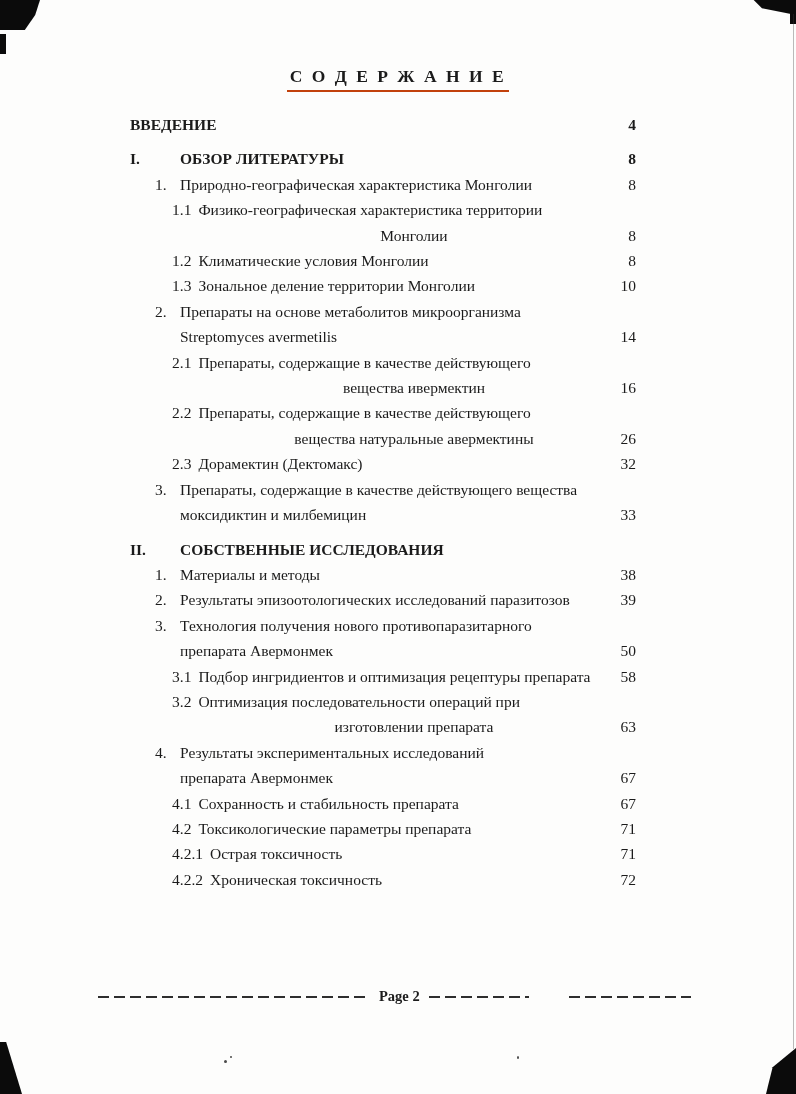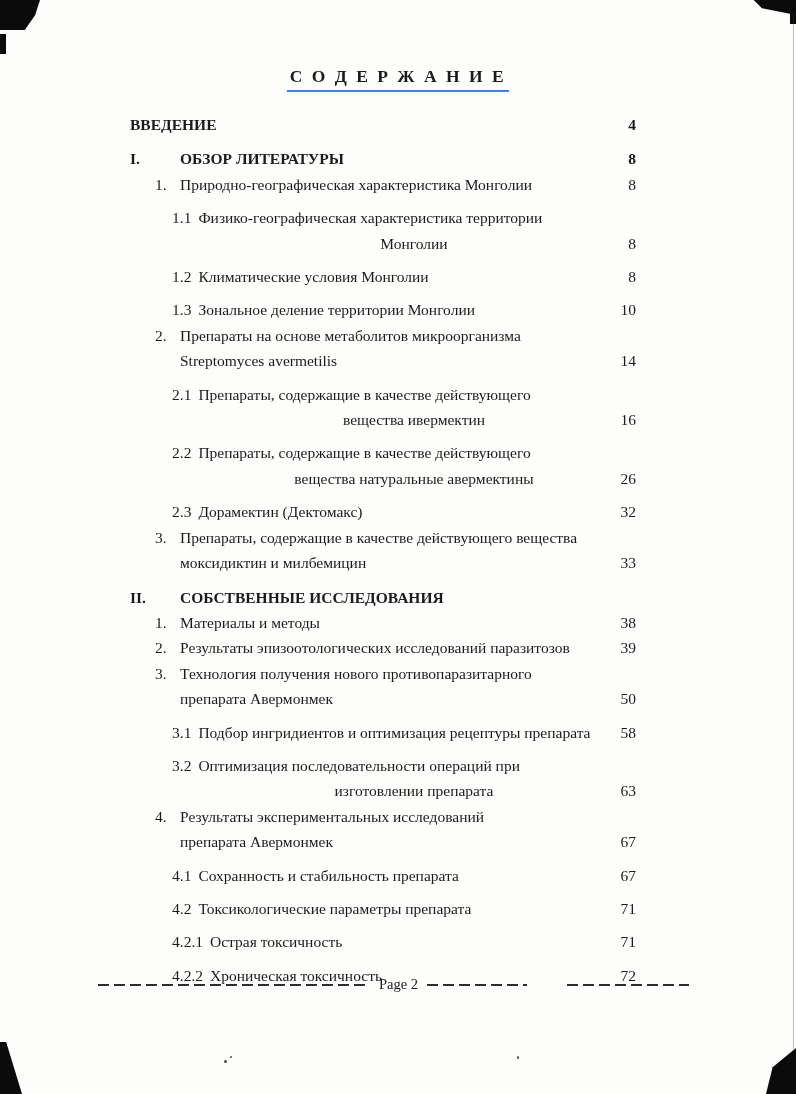--- a/index.html
+++ b/index.html
@@ -12,37 +12,37 @@
     font-family:"Liberation Serif", serif;
     color:#1b1b1b;
   }
 
   
   .title-wrap { position:absolute; top:66px; left:0; width:100%; text-align:center; }
   .doc-title {
     display:inline-block;
     font-size:17.5px; font-weight:bold;
     letter-spacing:2.5px;
-    border-bottom:2px solid #3b82f6;
+    border-bottom:2px solid #c2410c;
     padding:0 3px 3px 3px;
     white-space:nowrap;
   }
 
   
   .toc {
     position:absolute; top:112px; left:130px; width:506px;
     font-size:15.5px; line-height:25.4px;
   }
   .row { position:relative; white-space:nowrap; }
   .row .num { display:inline-block; }
   .lvlh { font-weight:bold; }
   .lvlh .num { width:50px; }
   .lvl1 { padding-left:25px; }
   .lvl1 .num { width:25px; }
-  .lvl2 { padding-left:42px;margin-top:8px; }
+  .lvl2 { padding-left:42px; }
   .lvl2 .num { margin-right:7px; }
   .lvl1 .cont { padding-left:25px; }
   .lvl2 .cont { padding-left:20px;text-align:center; }
   .pg { position:absolute; right:0; bottom:0; }
   .sp-sec  { margin-top:9px; }
   .sp-wide { }
 
   
   .footer {
     position:absolute; top:972px; left:98px;
@@ -50,21 +50,21 @@
     font-size:14.5px;
   }
   .dash {
     height:2px;
     background:repeating-linear-gradient(90deg,#2e2e2e 0 11px, transparent 11px 16px);
   }
   .d1 { width:272px; }
   .d2 { width:100px; }
   .d3 { width:122px; }
   .fgap { width:40px; }
-  .page-label { font-weight:normal; margin:4px 9px; white-space:nowrap; }
+  .page-label { font-weight:bold; margin:16px 9px; white-space:nowrap; }
 
   
   .art { position:absolute; background:#0b0b0b; }
   .art-tl { left:0; top:0; width:40px; height:30px;
             clip-path:polygon(0 0,100% 0,88% 50%,62% 100%,0 100%); }
   .art-tr { right:0; top:0; width:46px; height:15px;
             clip-path:polygon(8% 0,100% 0,100% 100%,26% 55%); }
   .art-tr2 { right:0; top:0; width:6px; height:24px; }
   .art-le { left:0; top:34px; width:6px; height:20px; }
   .art-bl { left:0; bottom:0; width:22px; height:52px;

